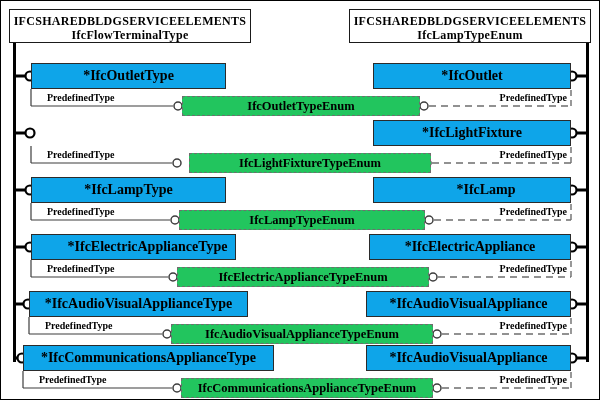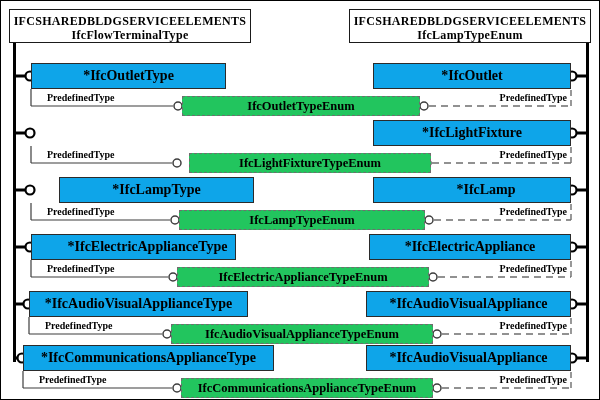--- a/index.html
+++ b/index.html
@@ -93,21 +93,21 @@
           <line x1="573" y1="13" x2="588" y2="13" stroke="#000000" stroke-width="3"></line>
           <line x1="30" y1="26" x2="30" y2="43" stroke="#3d3d3d" stroke-width="1.2"></line>
           <line x1="30" y1="43" x2="169" y2="43" stroke="#3d3d3d" stroke-width="1.2"></line>
           <line x1="433" y1="43" x2="570" y2="43" stroke="#6e6e6e" stroke-width="1.4" stroke-dasharray="7,5"></line>
           <line x1="570" y1="43" x2="570" y2="26" stroke="#6e6e6e" stroke-width="1.4" stroke-dasharray="6,4"></line>
           <circle cx="29" cy="13" r="4.5" fill="#fff" stroke="#000000" stroke-width="2.2"></circle>
           <circle cx="571" cy="13" r="4.5" fill="#fff" stroke="#000000" stroke-width="2.2"></circle>
           <circle cx="174" cy="43" r="4" fill="#fff" stroke="#3d3d3d" stroke-width="1.5"></circle>
           <circle cx="428" cy="43" r="4" fill="#fff" stroke="#3d3d3d" stroke-width="1.5"></circle>
         </svg>
-        <div class="ebox" style="left:30px;width:195px;margin-left:28px;">*IfcLampType</div>
+        <div class="ebox" style="left:30px;width:195px;">*IfcLampType</div>
         <div class="attr-label" style="left:46px;">PredefinedType</div>
         <div class="enum-box" style="left:178px;width:246px;">IfcLampTypeEnum</div>
         <div class="attr-label right">PredefinedType</div>
         <div class="ebox" style="left:372px;width:198px;padding-left:28px;">*IfcLamp</div>
       </div>
       <div class="row" style="top:233px">
         <svg class="wires" width="600" height="57" viewBox="0 0 600 57">
           <line x1="12" y1="13" x2="27" y2="13" stroke="#000000" stroke-width="3"></line>
           <line x1="573" y1="13" x2="588" y2="13" stroke="#000000" stroke-width="3"></line>
           <line x1="30" y1="26" x2="30" y2="43" stroke="#3d3d3d" stroke-width="1.2"></line>

